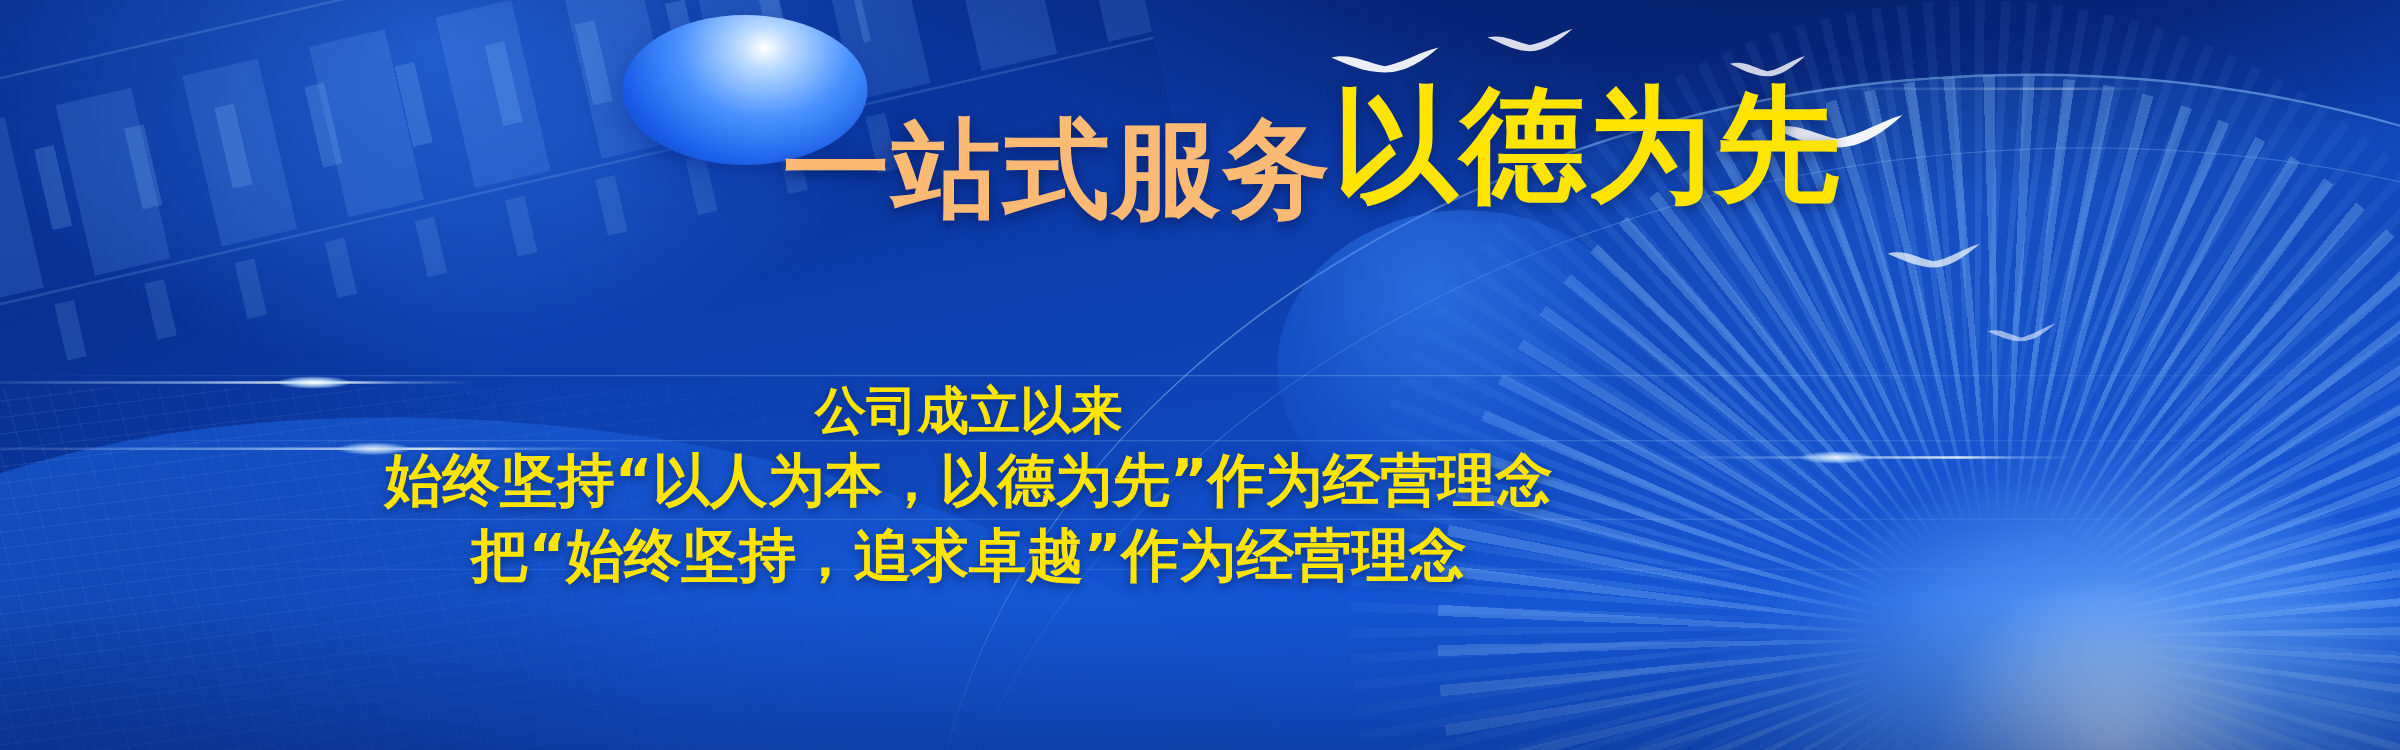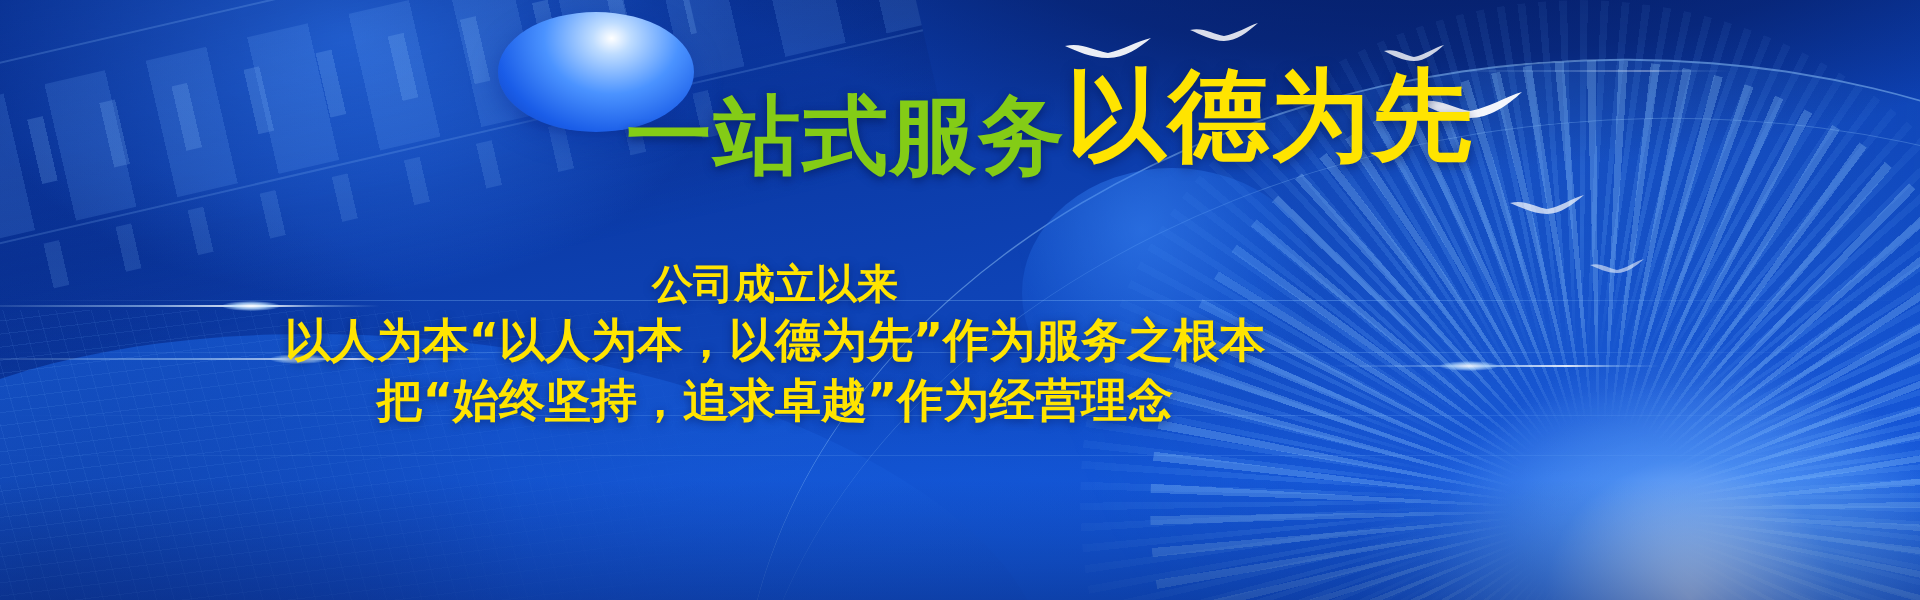--- a/index.html
+++ b/index.html
@@ -153,37 +153,37 @@
   .gull svg{display:block;}
 
   
   .headline{
     position:absolute;left:0;right:0;top:78px;
     text-align:center;
     white-space:nowrap;
   }
   .hl-inner{display:inline-block;position:relative;transform:translateX(-135px);}
   .hl-white{
-    font-size:86px;font-weight:700;color:#84cc16;letter-spacing:2px;
+    font-size:86px;font-weight:700;color:#fdba74;letter-spacing:2px;
     text-shadow:0 3px 10px rgba(3,22,86,.65);
     vertical-align:baseline;
     margin-left:42px;
   }
   .hl-yellow{
     position:absolute;left:100%;bottom:10px;
     font-size:100px;font-weight:700;color:#ffe400;letter-spacing:2px;
     text-shadow:0 3px 12px rgba(3,22,86,.55);
     white-space:nowrap;
   }
 
   .body{
     position:absolute;left:0;right:0;top:258px;
     text-align:center;white-space:nowrap;
   }
-  .body-inner{display:inline-block;transform:translateX(-185px);}
+  .body-inner{display:inline-block;transform:translateX(-185px);margin-top:44px;}
   .bodyline{
     color:#ffe400;font-weight:700;line-height:1.30;
     text-shadow:0 2px 8px rgba(4,26,96,.6);
   }
   .bl1{font-size:41px;}
   .bl2{font-size:46px;}
   .bl3{font-size:46px;}
 </style>
 </head>
 <body>
@@ -269,18 +269,18 @@
   <div class="headline">
     <span class="hl-inner">
       <span class="hl-white">一站式服务</span>
       <span class="hl-yellow">以德为先</span>
     </span>
   </div>
 
   <div class="body">
     <div class="body-inner">
       <div class="bodyline bl1">公司成立以来</div>
-      <div class="bodyline bl2">以人为本“以人为本，以德为先”作为服务之根本</div>
+      <div class="bodyline bl2">始终坚持“以人为本，以德为先”作为经营理念</div>
       <div class="bodyline bl3">把“始终坚持，追求卓越”作为经营理念</div>
     </div>
   </div>
 
 </div>
 
 </body></html>

